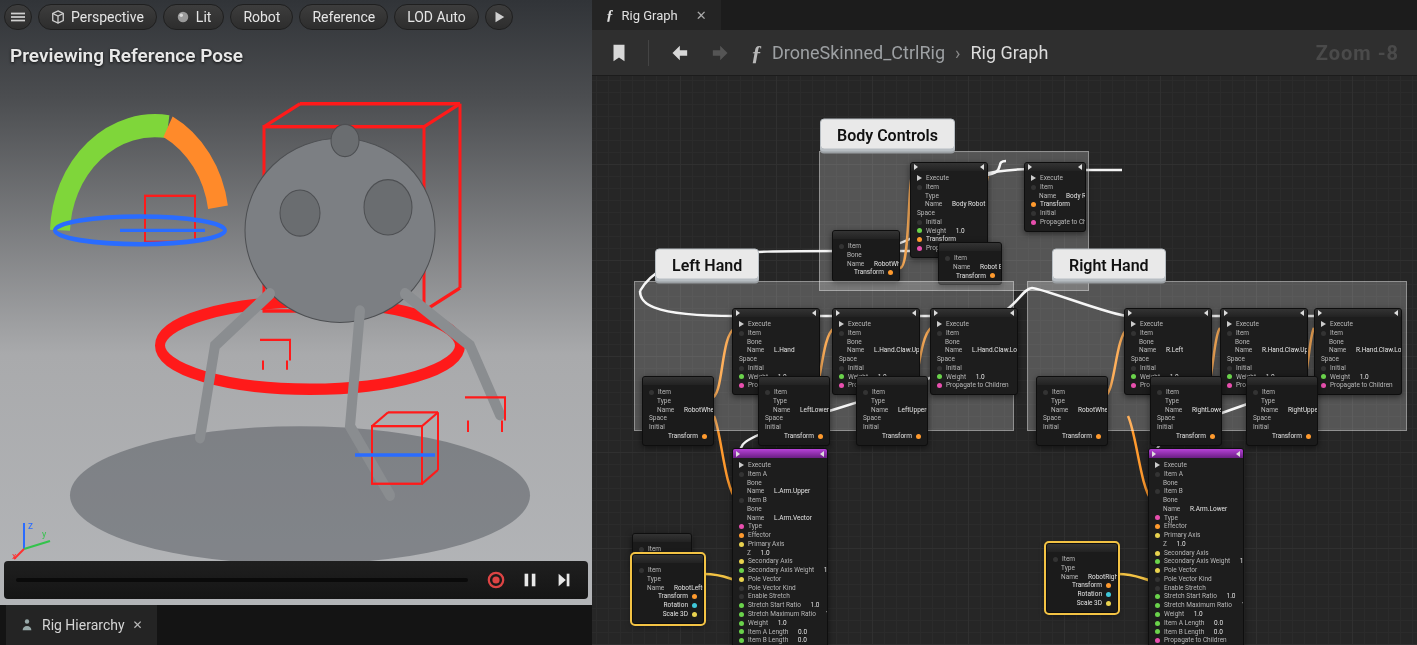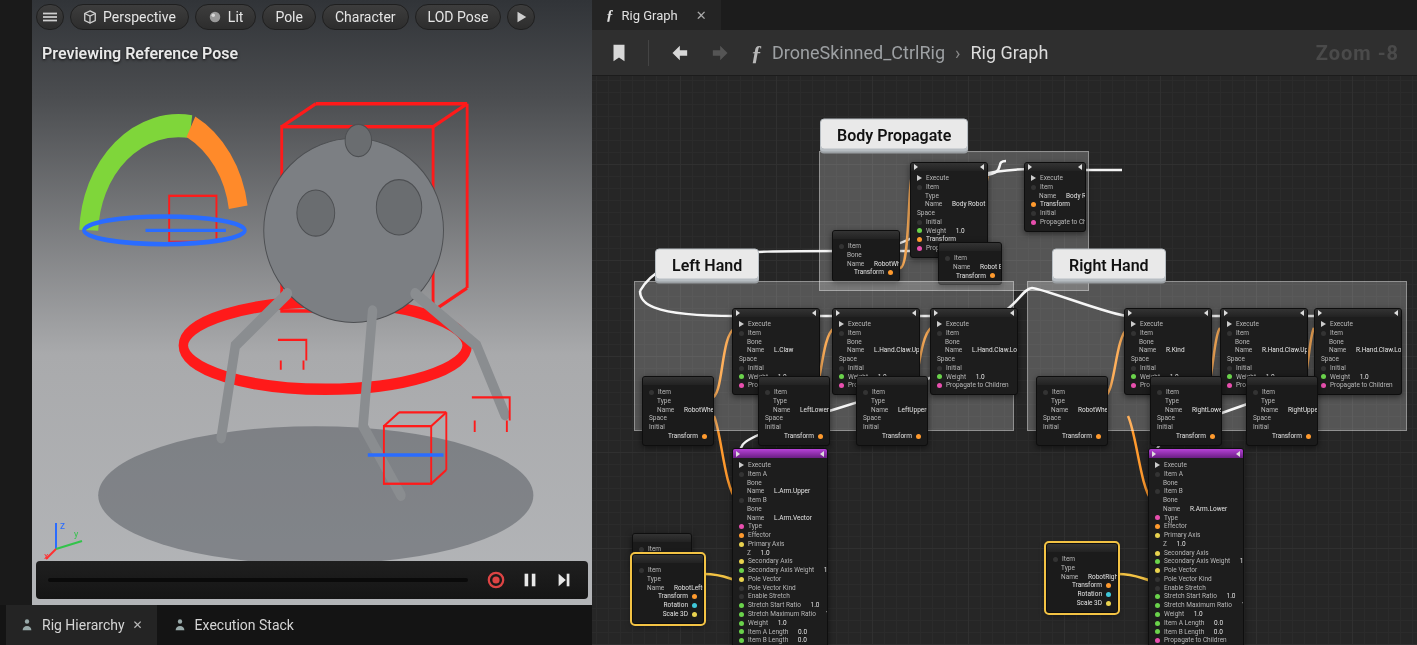--- a/index.html
+++ b/index.html
@@ -1,25 +1,25 @@
 <!DOCTYPE html>
 <html><head>
 <meta charset="utf-8">
 <style>
   * { box-sizing: border-box; margin: 0; padding: 0; }
   html, body { width: 1417px; height: 645px; overflow: hidden; font-family: "Segoe UI", Roboto, sans-serif; background: #000; color: #e0e0e0; }
   .root { display: flex; width: 100%; height: 100%; }
   
   .left-panel { position: relative; width: 592px; height: 100%; background: #1a1a1a; display: flex; flex-direction: column; }
-  .viewport-area { position: relative; flex: 1; background: linear-gradient(180deg, #313438 0%, #4b4d50 15%, #a9aaac 55%, #b5b7ba 100%); overflow: hidden; margin-left: 32px; }
+  .viewport-area { position: relative; flex: 1; background: linear-gradient(180deg, #313438 0%, #4b4d50 15%, #a9aaac 55%, #b5b7ba 100%); overflow: hidden; }
   .viewport-toolbar { position: absolute; top: 4px; left: 4px; display: flex; gap: 6px; align-items: center; z-index: 5; }
   .vp-btn { display: flex; align-items: center; gap: 6px; height: 26px; padding: 0 12px; border-radius: 13px; background: linear-gradient(180deg,#3d3d3d,#2d2d2d); border: 1px solid #1f1f1f; color: #e5e5e5; font-size: 14px; cursor: pointer; }
   .vp-btn.icon-only { width: 28px; padding: 0; justify-content: center; border-radius: 14px; }
   .vp-btn svg { width: 14px; height: 14px; fill: #cfcfcf; }
-  .preview-label { position: absolute; top: 44px; left: 10px; font-size: 16px; font-weight: 600; color: #e8e8e8; text-shadow: 0 1px 3px rgba(0,0,0,.8); z-index: 5; }
+  .preview-label { position: absolute; top: 44px; left: 10px; font-size: 19px; font-weight: 600; color: #e8e8e8; text-shadow: 0 1px 3px rgba(0,0,0,.8); z-index: 5; }
   .axis-gizmo { position: absolute; left: 14px; bottom: 86px; width: 40px; height: 40px; z-index: 5; }
   .axis-gizmo svg { width: 100%; height: 100%; overflow: visible; }
   
   .scene { position: absolute; inset: 0; }
   .scene svg { width: 100%; height: 100%; }
   
   .playback-bar { position: absolute; left: 4px; right: 4px; bottom: 46px; height: 38px; background: linear-gradient(180deg,#1f1f1f,#151515); border-radius: 4px; display: flex; align-items: center; justify-content: flex-end; gap: 10px; padding: 0 12px; }
   .pb-btn { width: 24px; height: 24px; display: flex; align-items: center; justify-content: center; cursor: pointer; }
   .pb-btn svg { width: 18px; height: 18px; fill: #e8e8e8; }
   .pb-btn.record svg circle.ring { fill:none; stroke:#d44; stroke-width:2.5; }
@@ -169,27 +169,27 @@
           <span>Perspective</span>
         </div>
         <div class="vp-btn">
           <svg viewBox="0 0 16 16">
               <circle cx="8" cy="8" r="6" fill="#9a9a9a"></circle>
               <circle cx="6" cy="6" r="2" fill="#d8d8d8"></circle>
             </svg>
           <span>Lit</span>
         </div>
         <div class="vp-btn">
-          <span>Pole</span>
+          <span>Robot</span>
         </div>
         <div class="vp-btn">
-          <span>Character</span>
+          <span>Reference</span>
         </div>
         <div class="vp-btn">
-          <span>LOD Pose</span>
+          <span>LOD Auto</span>
         </div>
         <div class="vp-btn icon-only">
           <svg viewBox="0 0 16 16">
               <path d="M4 2l10 6-10 6z"></path>
             </svg>
         </div>
       </div>
 
       <div class="preview-label">Previewing Reference Pose</div>
 
@@ -229,27 +229,20 @@
 
     <div class="bottom-tabs">
       <div class="btab active">
         <svg viewBox="0 0 16 16">
             <circle cx="8" cy="4" r="2.5"></circle>
             <path d="M3 14c0-3 2-5 5-5s5 2 5 5z"></path>
           </svg>
         <span>Rig Hierarchy</span>
         <span class="close">✕</span>
       </div>
-      <div class="btab">
-        <svg viewBox="0 0 16 16">
-            <circle cx="8" cy="4" r="2.5"></circle>
-            <path d="M3 14c0-3 2-5 5-5s5 2 5 5z"></path>
-          </svg>
-        <span>Execution Stack</span>
-      </div>
     </div>
   </div>
 
   <div class="right-panel">
     <div class="tab-strip">
       <div class="tab">
         <span class="f">ƒ</span>
         <span>Rig Graph</span>
         <span class="close">✕</span>
       </div>
@@ -312,21 +305,21 @@
           <path class="w-orange" d="M384 192 C 394 192, 392 104, 396 100"></path>
 
           <path class="w-orange" d="M122 340 C 130 360, 132 410, 145 425"></path>
           <path class="w-orange" d="M536 340 C 545 360, 548 410, 560 425"></path>
 
           <path class="w-yellow" d="M112 498 C 130 498, 135 502, 146 505"></path>
           <path class="w-yellow" d="M526 498 C 542 498, 548 502, 560 505"></path>
         </svg>
 
         <div class="comment-box" style="left:227px; top:75px; width:270px; height:140px;">
-          <div class="comment-label">Body Propagate</div>
+          <div class="comment-label">Body Controls</div>
         </div>
 
         <div class="node" style="left:318px; top:86px; width:78px;">
           <div class="nhead">
               <span class="tri"></span>
               <span class="tri" style="transform:scaleX(-1)"></span>
             </div>
           <div class="nbody">
             <div class="row">
                 <span class="pin exec"></span>
@@ -433,21 +426,21 @@
                 <span class="pin exec"></span>
                 <span class="key">Execute</span>
               </div>
             <div class="row">
                 <span class="pin"></span>
                 <span class="key">Item</span>
               </div>
             <div class="row" style="margin-left:8px;">
                 <span class="key">Bone</span>
               </div>
-            <div class="row" style="margin-left:8px;"><span class="key">Name</span>&nbsp;<span class="val">L.Claw</span></div>
+            <div class="row" style="margin-left:8px;"><span class="key">Name</span>&nbsp;<span class="val">L.Hand</span></div>
             <div class="row">
                 <span class="key">Space</span>
               </div>
             <div class="row">
                 <span class="pin"></span>
                 <span class="key">Initial</span>
               </div>
             <div class="row"><span class="pin green"></span><span class="key">Weight</span>&nbsp;<span class="val">1.0</span></div>
             <div class="row">
                 <span class="pin pink"></span>
@@ -602,21 +595,21 @@
                 <span class="pin exec"></span>
                 <span class="key">Execute</span>
               </div>
             <div class="row">
                 <span class="pin"></span>
                 <span class="key">Item</span>
               </div>
             <div class="row" style="margin-left:8px;">
                 <span class="key">Bone</span>
               </div>
-            <div class="row" style="margin-left:8px;"><span class="key">Name</span>&nbsp;<span class="val">R.Kind</span></div>
+            <div class="row" style="margin-left:8px;"><span class="key">Name</span>&nbsp;<span class="val">R.Left</span></div>
             <div class="row">
                 <span class="key">Space</span>
               </div>
             <div class="row">
                 <span class="pin"></span>
                 <span class="key">Initial</span>
               </div>
             <div class="row"><span class="pin green"></span><span class="key">Weight</span>&nbsp;<span class="val">1.0</span></div>
             <div class="row">
                 <span class="pin pink"></span>

